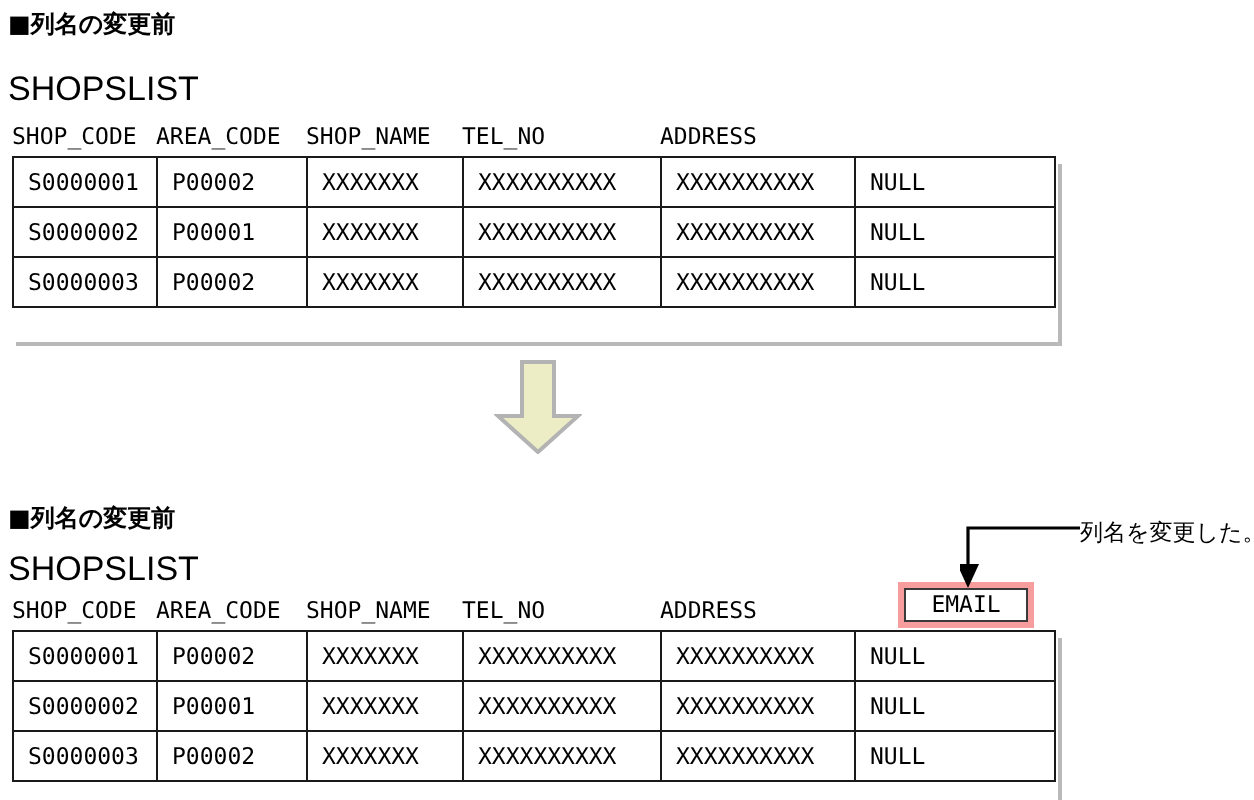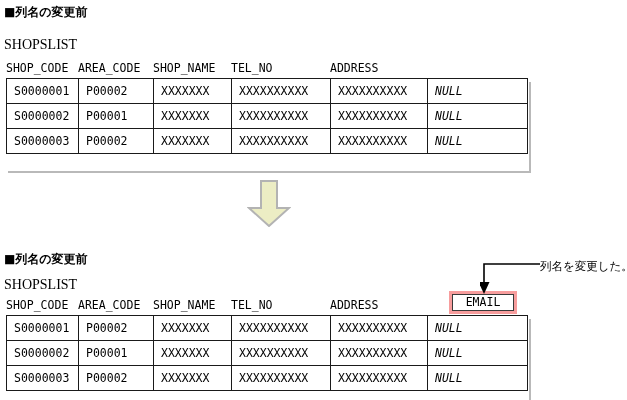--- a/index.html
+++ b/index.html
@@ -21,22 +21,22 @@
     font-family: "DejaVu Sans", "Liberation Sans", sans-serif;
     font-size: 12px;
     font-weight: 700;
     line-height: 14px;
     letter-spacing: 0px;
     white-space: nowrap;
   }
 
   .table-name {
     position: absolute;
-    font-family: Liberation Serif, serif;
-    font-size: 14px;
+    font-family: Liberation Sans, sans-serif;
+    font-size: 17px;
     line-height: 13px;
     white-space: nowrap;
   }
 
   
   .tbl-block {
     position: absolute;
     left: 6px;
     width: 521px;
   }
@@ -66,21 +66,20 @@
     padding: 0 0 0 7px;
     font-size: 11.5px;
     line-height: 13px;
     white-space: nowrap;
     overflow: hidden;
     vertical-align: middle;
     margin-top: 12px;
   }
   table.grid td.last {
     border-right: none;
-    font-style: italic;
   }
   table.grid tr td:first-child { border-left: none; }
   table.grid tr:first-child td { border-top: none; }
   table.grid tr:last-child td { border-bottom: none; }
 
   
   .tbl-shadow {
     position: absolute;
     background: #b9b9b9;
   }

